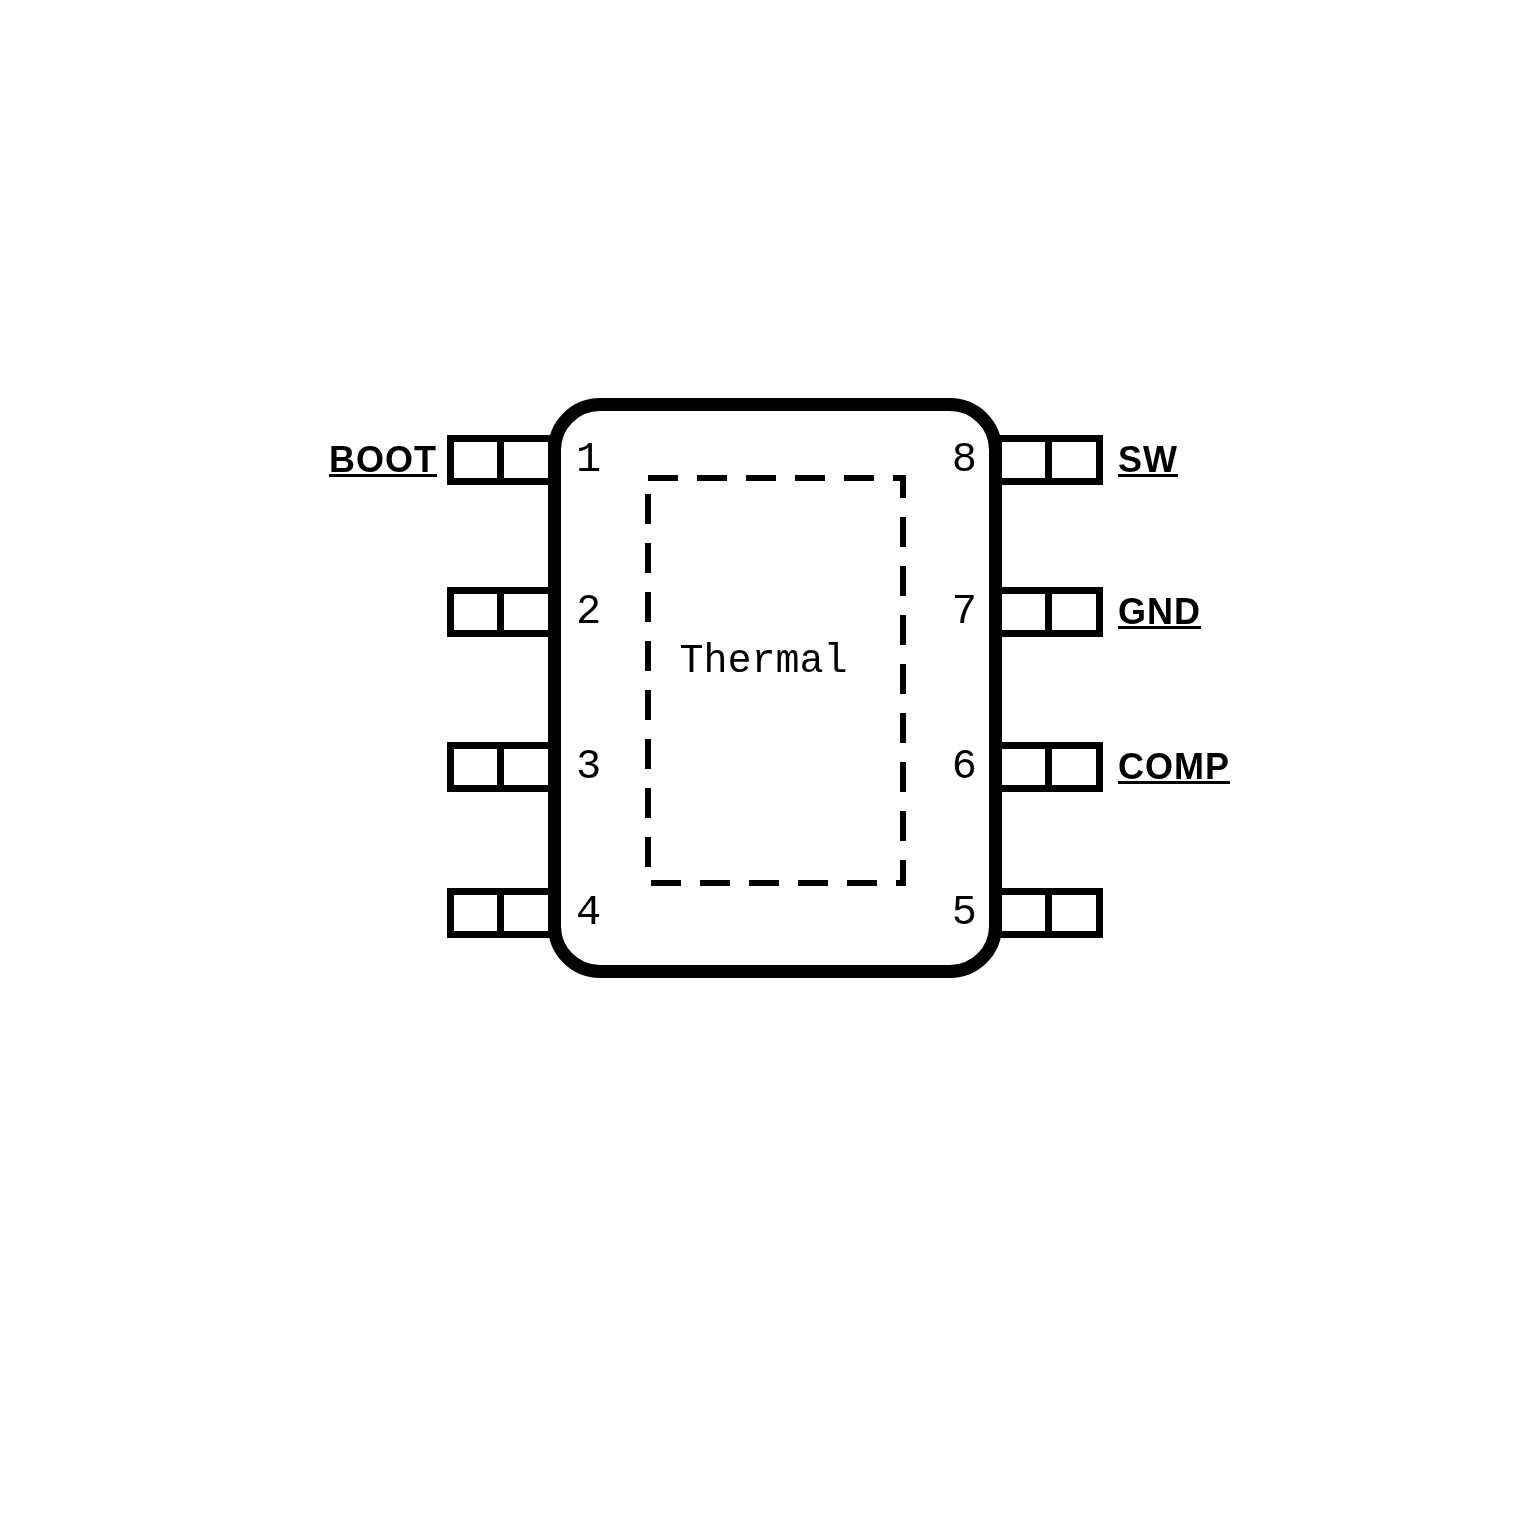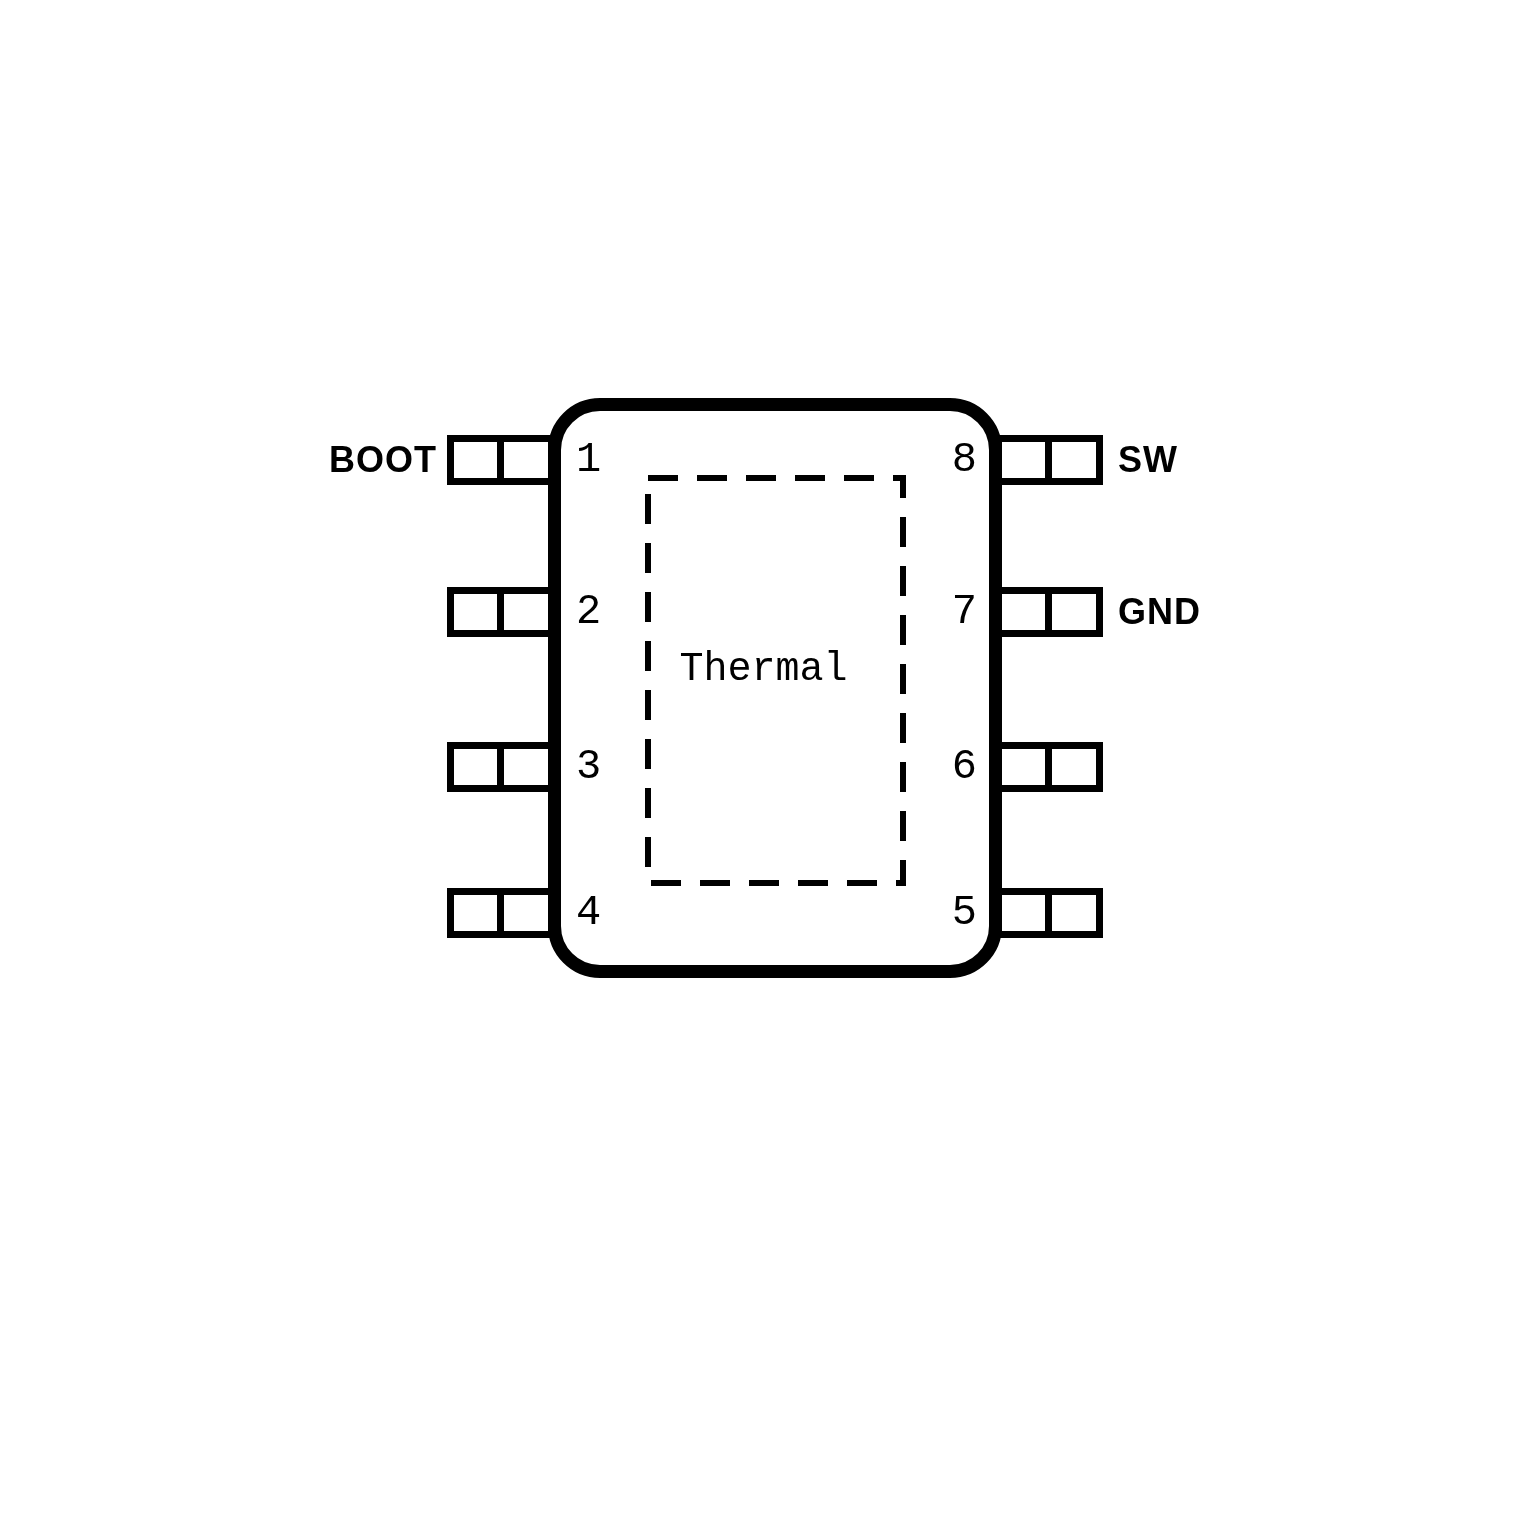--- a/index.html
+++ b/index.html
@@ -42,21 +42,20 @@
     position: absolute;
     left: 633px;
     width: 261px;
     text-align: center;
     font-family: "Liberation Mono", "DejaVu Sans Mono", monospace;
     font-size: 40px;
     line-height: 40px;
     color: #000000;
     z-index: 4;
     white-space: nowrap;
-    margin-top: 8px;
   }
   .pad-line1 { top: 642px; }
   .pad-line2 { top: 700px; }
 
   
   .pin-pad {
     position: absolute;
     width: 108px;
     height: 50px;
     border: 7px solid #000000;
@@ -86,20 +85,21 @@
     position: absolute;
     height: 50px;
     line-height: 50px;
     font-family: "Liberation Sans", "DejaVu Sans", sans-serif;
     font-weight: bold;
     font-size: 36px;
     letter-spacing: 1px;
     color: #000000;
     z-index: 1;
     white-space: nowrap;
+    text-decoration: underline;
   }
   .label-left  { left: 100px; width: 337px; text-align: right; }
   .label-right { left: 1118px; width: 340px; text-align: left; }
 
   
   .pin-number {
     position: absolute;
     height: 50px;
     line-height: 50px;
     font-family: "Liberation Mono", "DejaVu Sans Mono", monospace;
@@ -138,20 +138,21 @@
     </div>
   <div class="pin-pad pad-right r2">
       <div class="divider"></div>
     </div>
   <div class="pin-pad pad-right r3">
       <div class="divider"></div>
     </div>
 
   <div class="pin-label label-right r0">SW</div>
   <div class="pin-label label-right r1">GND</div>
+  <div class="pin-label label-right r2">COMP</div>
 
   <div class="ic-body"></div>
 
   <svg class="thermal-pad-svg" width="261" height="411" viewBox="0 0 261 411">
     <rect x="3" y="3" width="255" height="405" fill="none" stroke="#000000" stroke-width="6" stroke-dasharray="30 19"></rect>
   </svg>
 
   <div class="pad-text pad-line1">Thermal</div>
 
   <div class="pin-number num-left r0">1</div>

